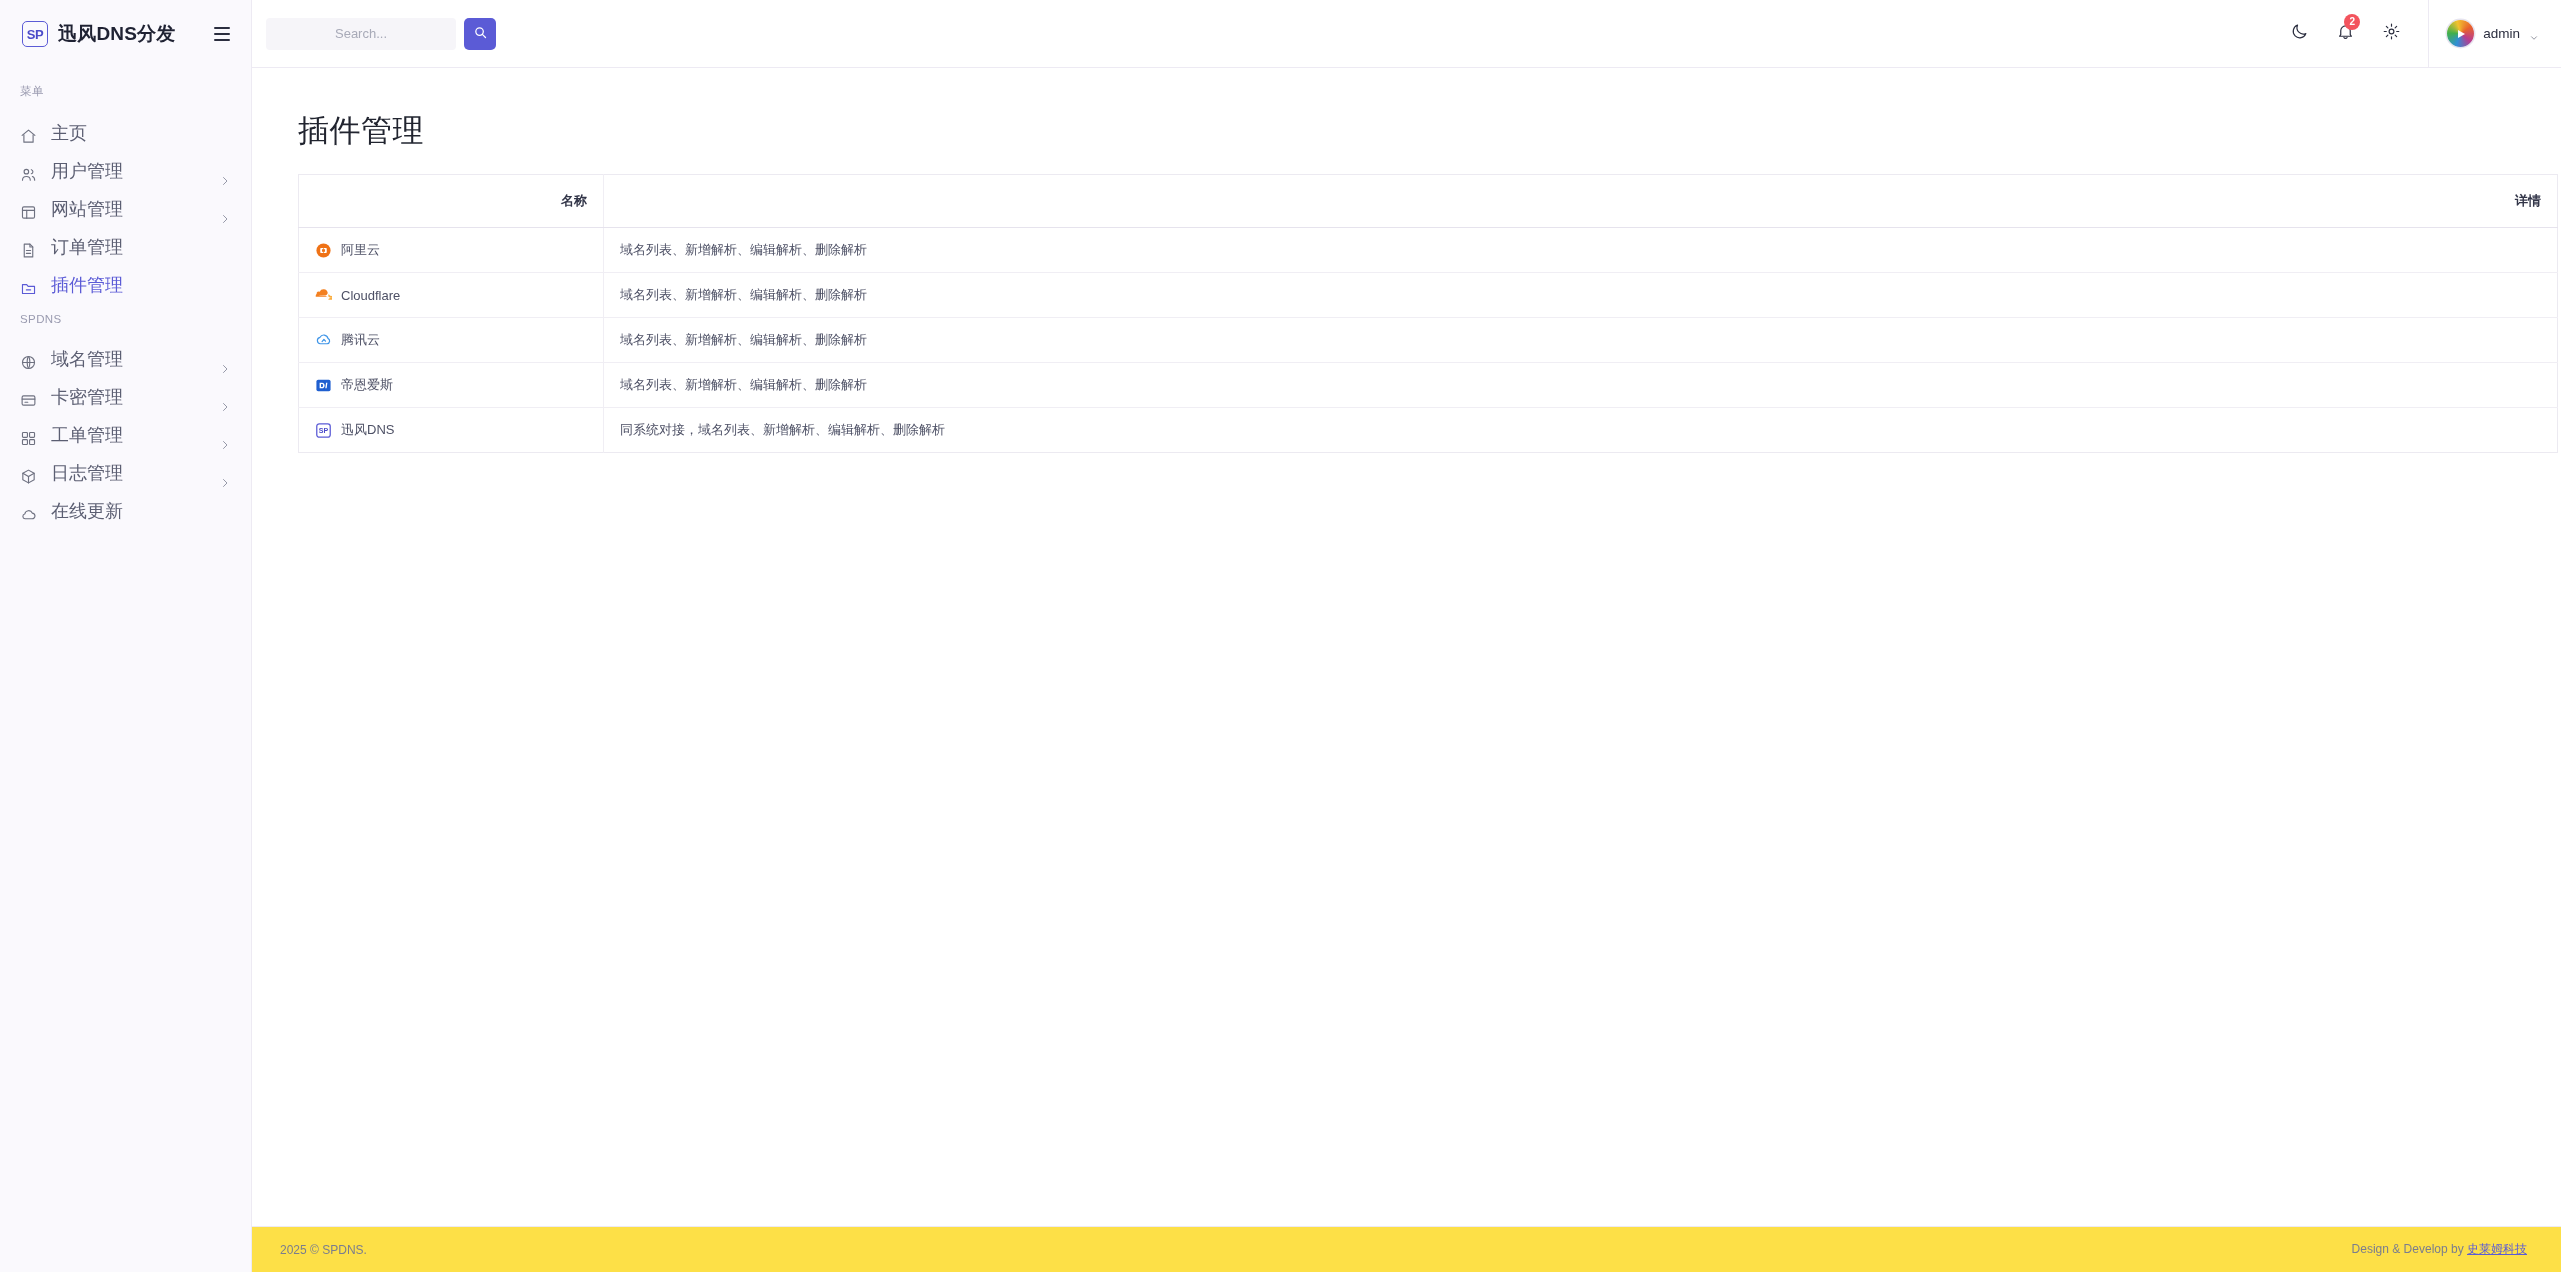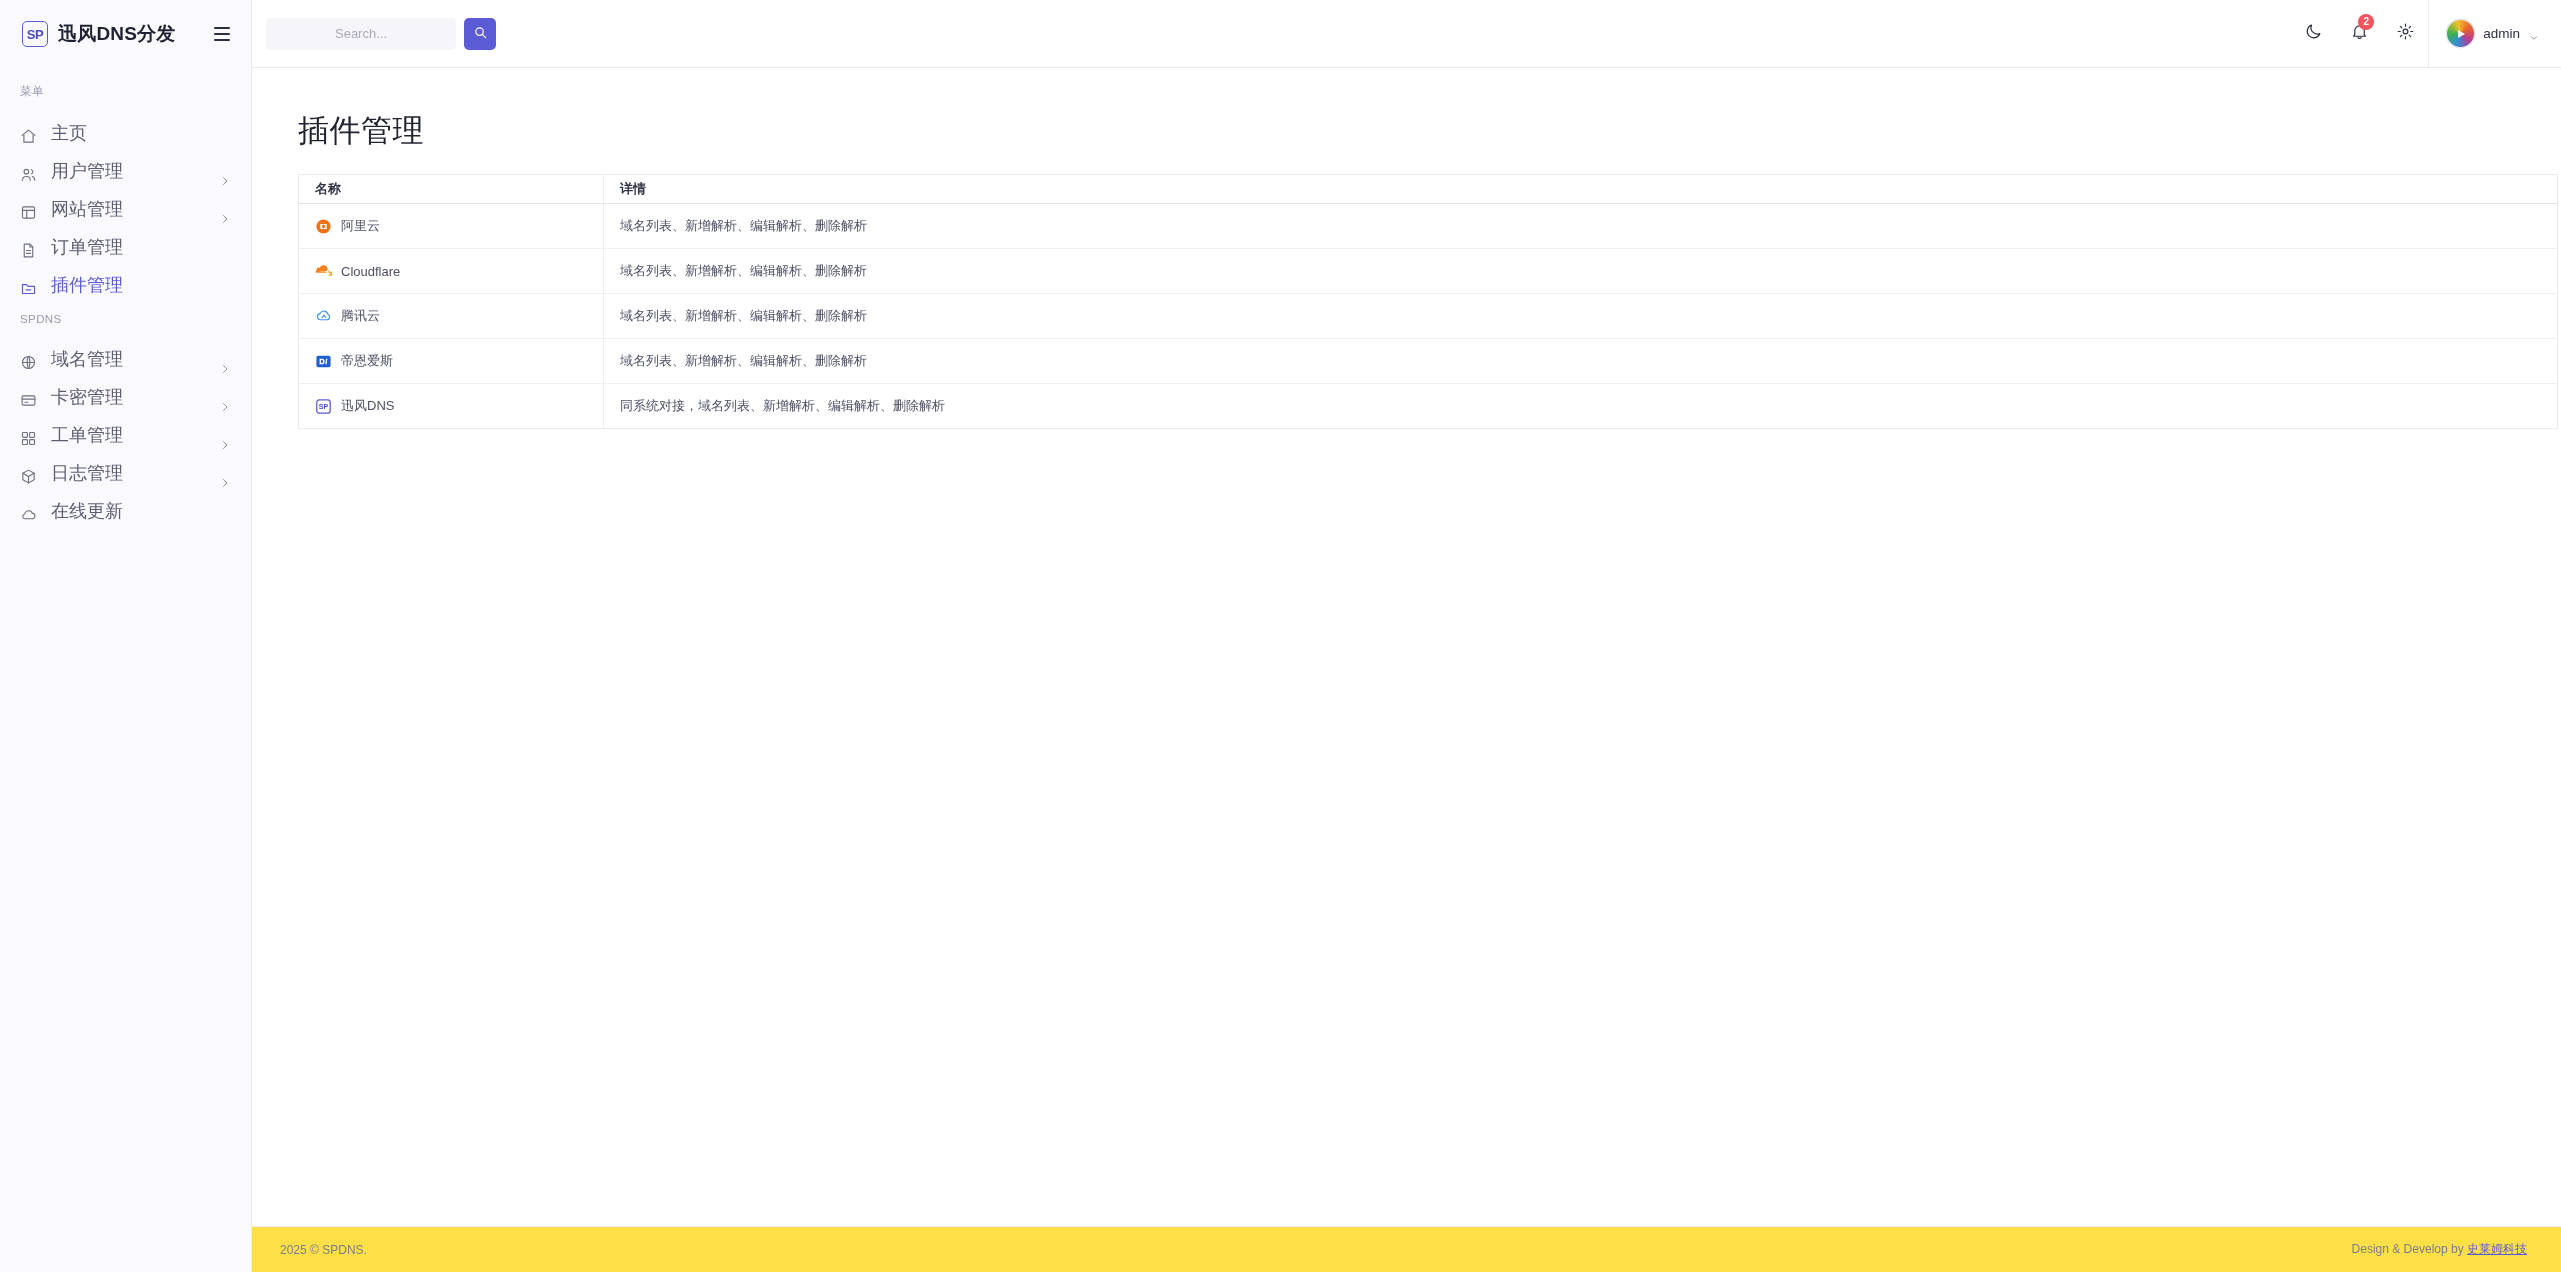--- a/index.html
+++ b/index.html
@@ -84,21 +84,21 @@
     cursor: pointer; position: relative;
   }
   .icon-btn svg { width: 19px; height: 19px; stroke: #2b2e3f; fill: none; stroke-width: 1.5; stroke-linecap: round; stroke-linejoin: round; }
   .badge {
     position: absolute; top: 14px; right: 8px; background: #f3545d; color: #fff;
     font-size: 10px; font-weight: 600; min-width: 16px; height: 16px; border-radius: 8px;
     display: flex; align-items: center; justify-content: center; padding: 0 4px;
   }
   .user-box {
     display: flex; align-items: center; gap: 9px; height: 68px; padding: 0 22px 0 18px;
-    border-left: 1px solid #edeaf3; cursor: pointer; margin-left: 0;
+    border-left: 1px solid #edeaf3; cursor: pointer; margin-left: 14px;
   }
   .avatar {
     width: 27px; height: 27px; border-radius: 50%; flex-shrink: 0; position: relative;
     background: conic-gradient(from 200deg, #2f8fd6, #42b04a, #f2c12e, #e8622d, #b83b8f, #2f8fd6);
     display: flex; align-items: center; justify-content: center;
     box-shadow: 0 0 0 1.5px #e6e4ef;
   }
   .avatar::after {
     content: ""; width: 0; height: 0; border-left: 7px solid #ffffff;
     border-top: 4.5px solid transparent; border-bottom: 4.5px solid transparent;
@@ -112,22 +112,22 @@
   .content { flex: 1; padding: 42px 46px 0 46px; overflow: hidden; }
   .page-title {
     font-size: 31px; font-weight: 400; color: #21242f; margin-bottom: 22px;
     letter-spacing: 0.5px;
   }
   .table {
     width: 2260px; border: 1px solid #eceaf1; border-collapse: collapse;
     table-layout: fixed; background: #fff;
   }
   .table th {
-    text-align: left; font-size: 13px; font-weight: 700; color: #323548;
-    padding: 5px 16px; border-bottom: 1.5px solid #e6e3ed; background: #fff;
+    text-align: right; font-size: 13px; font-weight: 700; color: #323548;
+    padding: 17px 16px; border-bottom: 1.5px solid #e6e3ed; background: #fff;
   }
   .table td {
     font-size: 13px; color: #4d5065; padding: 13px 16px;
     border-bottom: 1px solid #f0eef4; border-top: none;
   }
   .table tr:last-child td { border-bottom: none; }
   .col-name { width: 305px; border-right: 1px solid #f0eef4; }
   .cell-name { display: flex; align-items: center; gap: 9px; }
   .plugin-icon { width: 17px; height: 17px; flex-shrink: 0; display:flex; align-items:center; justify-content:center; }
   .plugin-icon svg { width: 17px; height: 17px; display:block; }

